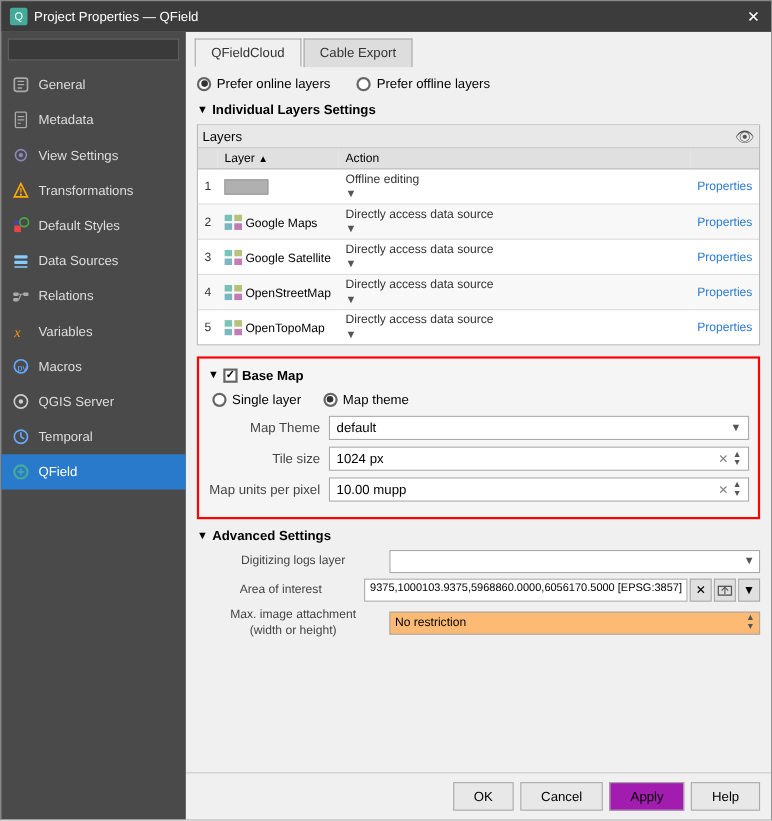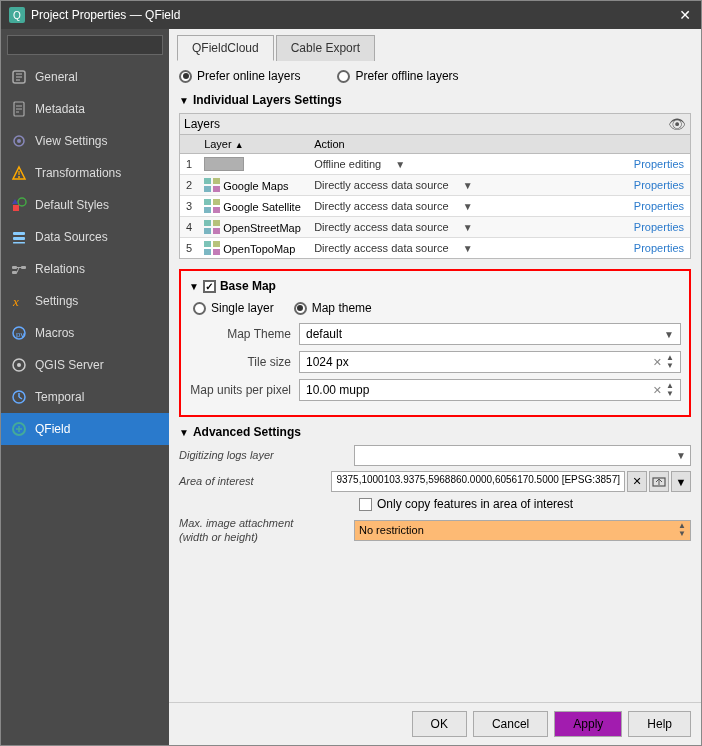--- a/index.html
+++ b/index.html
@@ -28,21 +28,21 @@
     .main-panel { flex: 1; background: #f0f0f0; display: flex; flex-direction: column; overflow: hidden; }
     
     
     .tab-bar { display: flex; background: #f0f0f0; padding: 6px 8px 0 8px; gap: 2px; flex-shrink: 0; }
     .tab { padding: 5px 14px; background: #ddd; border: 1px solid #aaa; border-bottom: none; cursor: pointer; font-size: 12px; color: #333; }
     .tab.active { background: #f0f0f0; border-bottom: 1px solid #f0f0f0; font-weight: 500; }
     
     .panel-body { flex: 1; padding: 8px 10px; overflow-y: auto; }
     
     
-    .radio-row { display: flex; align-items: flex-end; gap: 37px; margin-bottom: 10px; }
+    .radio-row { display: flex; align-items: flex-end; gap: 24px; margin-bottom: 10px; }
     .radio-opt { display: flex; align-items: center; gap: 5px; font-size: 12px; cursor: pointer; }
     .radio-circle { width: 13px; height: 13px; border-radius: 50%; border: 2px solid #666; background: white; display: flex; align-items: center; justify-content: center; }
     .radio-circle.selected::after { content: ''; width: 6px; height: 6px; border-radius: 50%; background: #333; }
     
     
     .section-header { font-weight: bold; font-size: 12px; margin-bottom: 6px; display: flex; align-items: center; gap: 4px; }
     .triangle { font-size: 10px; }
     
     
     .layers-table-wrap { border: 1px solid #bbb; background: white; margin-bottom: 10px; }
@@ -53,21 +53,21 @@
     table { width: 100%; border-collapse: collapse; }
     table th { background: #e0e0e0; border-bottom: 1px solid #bbb; padding: 3px 6px; text-align: left; font-weight: 500; font-size: 11px; }
     table td { padding: 3px 6px; border-bottom: 1px solid #ddd; font-size: 11px; vertical-align: middle; }
     table tr:last-child td { border-bottom: none; }
     table tr:nth-child(even) { background: #f8f8f8; }
     
     .row-num { color: #333; font-size: 11px; width: 16px; text-align: right; }
     .layer-name-cell { display: flex; align-items: flex-end; gap: 3px; }
     .gray-box { width: 40px; height: 14px; background: #b0b0b0; border: 1px solid #999; }
     
-    .action-select { display: flex; align-items: center; gap: 14px; }
+    .action-select { display: flex; align-items: flex-start; gap: 2px; flex-direction: column; }
     .action-text { color: #333; font-size: 11px; }
     .dropdown-arrow { font-size: 10px; color: #555; }
     .properties-link { color: #2a7acc; font-size: 11px; cursor: pointer; }
     
     
     .basemap-section { border: 2px solid red; padding: 8px; background: #f5f5f5; margin-bottom: 8px; }
     .basemap-header { display: flex; align-items: center; gap: 4px; font-weight: bold; font-size: 12px; margin-bottom: 8px; }
     .checkbox-sq { width: 13px; height: 13px; border: 2px solid #666; background: white; display: flex; align-items: center; justify-content: center; font-size: 10px; }
     
     .form-row { display: flex; align-items: center; margin-bottom: 6px; }
@@ -80,21 +80,21 @@
     .select-arrow { font-size: 10px; color: #555; }
     
     .spin-box { flex: 1; background: white; border: 1px solid #aaa; padding: 2px 6px; font-size: 12px; display: flex; align-items: center; justify-content: space-between; height: 22px; }
     .spin-arrows { display: flex; flex-direction: column; }
     .spin-btn { font-size: 8px; color: #555; line-height: 1; cursor: pointer; }
     .clear-btn { font-size: 11px; color: #888; margin-right: 2px; cursor: pointer; }
     
     
     .advanced-section { margin-bottom: 8px; }
     .adv-row { display: flex; align-items: center; margin-bottom: 5px; }
-    .adv-label { width: 175px; text-align: left; padding-right: 0; font-size: 11px; color: #444; line-height: 1.3; font-style: italic; }
+    .adv-label { width: 175px; text-align: center; padding-right: 0; font-size: 11px; color: #444; line-height: 1.3; }
     .adv-control { flex: 1; display: flex; align-items: center; gap: 2px; }
     .adv-select { flex: 1; background: white; border: 1px solid #aaa; padding: 2px 4px; font-size: 11px; height: 21px; display: flex; align-items: center; justify-content: space-between; }
     .adv-text { flex: 1; background: white; border: 1px solid #aaa; padding: 2px 4px; font-size: 10px; height: 21px; overflow: hidden; white-space: nowrap; }
     .adv-icon-btn { width: 20px; height: 21px; background: #e0e0e0; border: 1px solid #aaa; display: flex; align-items: center; justify-content: center; cursor: pointer; font-size: 11px; }
     
     .checkbox-row { display: flex; align-items: center; gap: 5px; padding-left: 180px; margin-bottom: 5px; }
     .checkbox-sq2 { width: 13px; height: 13px; border: 1px solid #888; background: white; }
     
     .adv-spin { flex: 1; background: #fdba74; border: 1px solid #aaa; padding: 2px 4px; font-size: 11px; height: 21px; display: flex; align-items: center; justify-content: space-between; }
     
@@ -201,21 +201,21 @@
         </div>
         <span class="s-label">Relations</span>
       </div>
 
       <div class="sidebar-item">
         <div class="s-icon">
           <svg width="16" height="16" viewBox="0 0 16 16">
               <text x="2" y="13" font-size="13" fill="#f90" font-style="italic" font-family="serif">x</text>
             </svg>
         </div>
-        <span class="s-label">Settings</span>
+        <span class="s-label">Variables</span>
       </div>
 
       <div class="sidebar-item">
         <div class="s-icon">
           <svg width="16" height="16" viewBox="0 0 16 16">
               <circle cx="8" cy="8" r="6" fill="none" stroke="#6af" stroke-width="1.5"></circle>
               <text x="5" y="12" font-size="8" fill="#6af">py</text>
             </svg>
         </div>
         <span class="s-label">Macros</span>
@@ -502,24 +502,20 @@
                 <svg width="14" height="14" viewBox="0 0 14 14">
                     <rect x="1" y="3" width="12" height="8" fill="none" stroke="#555" stroke-width="1.2"></rect>
                     <path d="M4,7 L7,4 L10,7" fill="none" stroke="#555" stroke-width="1"></path>
                     <line x1="7" y1="4" x2="7" y2="10" stroke="#555" stroke-width="1"></line>
                   </svg>
               </div>
               <div class="adv-icon-btn">▼</div>
             </div>
           </div>
 
-          <div class="checkbox-row">
-            <div class="checkbox-sq2"></div>
-            <span>Only copy features in area of interest</span>
-          </div>
 
           <div class="adv-row">
             <div class="adv-label" style="white-space:pre-line;">Max. image attachment
 (width or height)</div>
             <div class="adv-control">
               <div class="adv-spin">
                 <span>No restriction</span>
                 <div class="spin-arrows">
                   <span class="spin-btn">▲</span>
                   <span class="spin-btn">▼</span>

